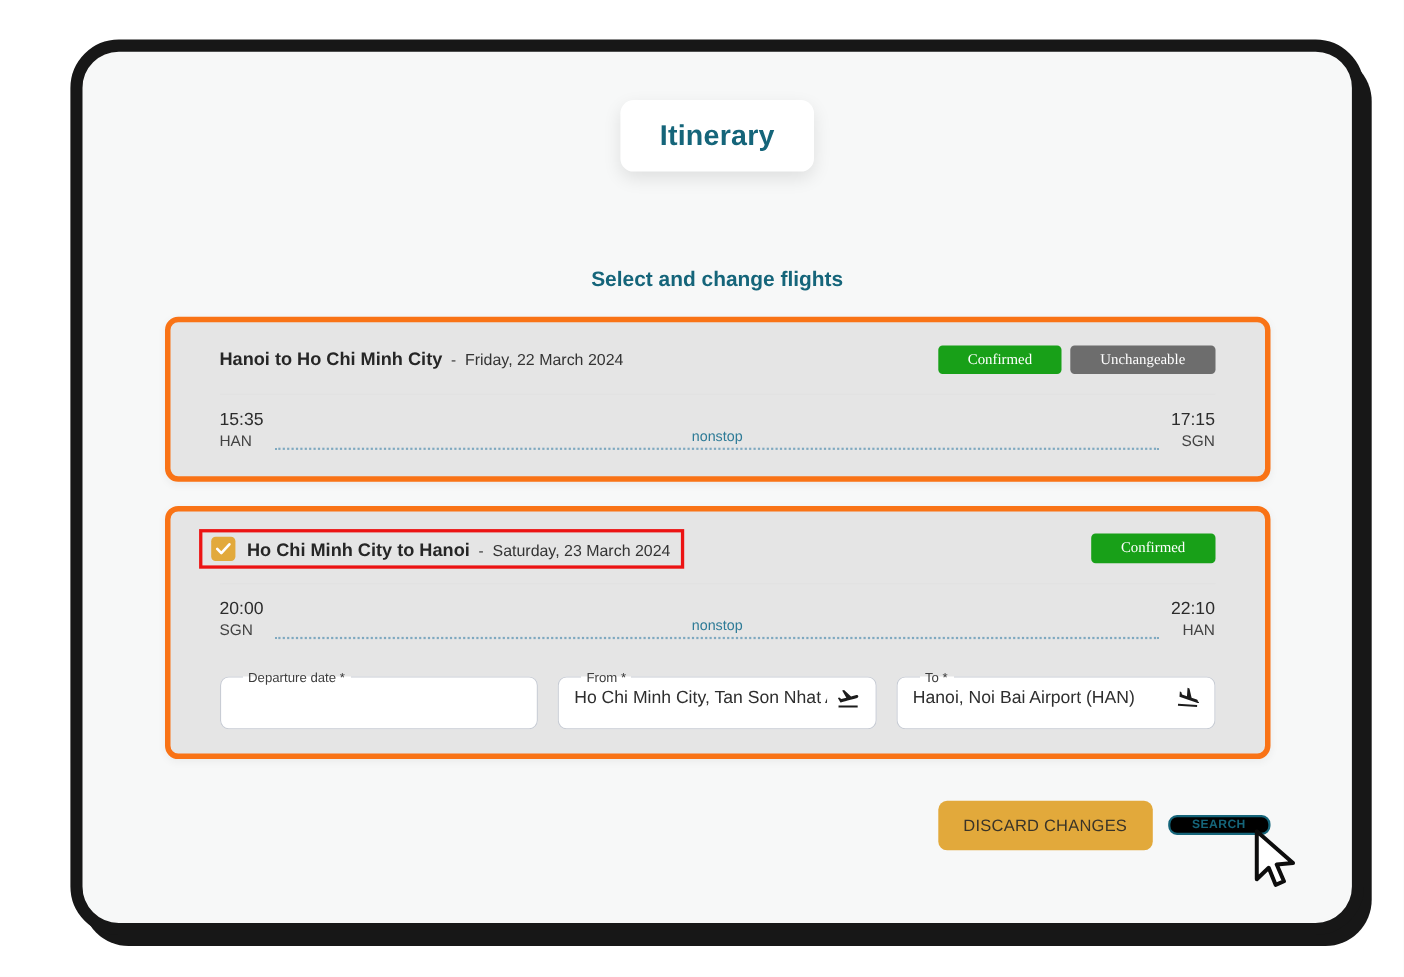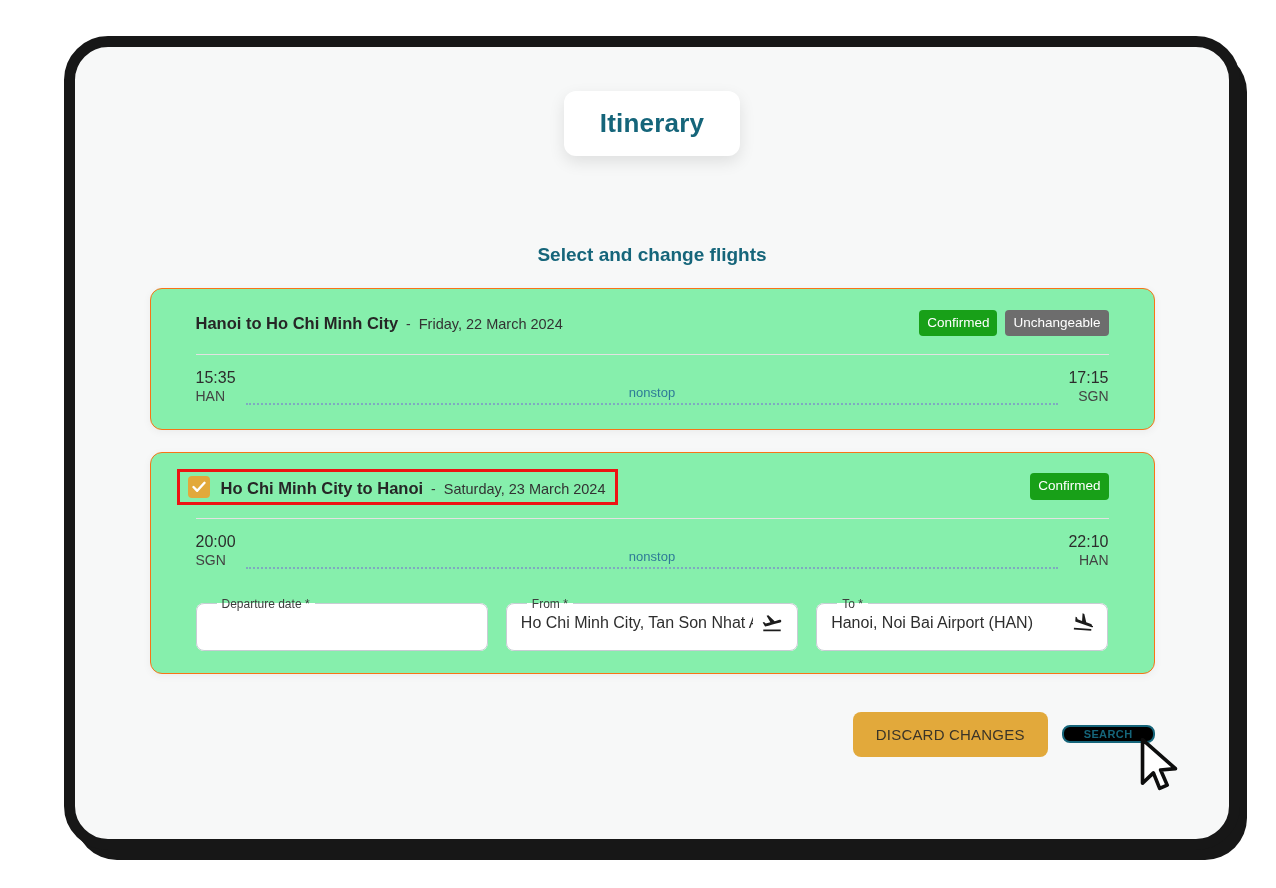--- a/index.html
+++ b/index.html
@@ -29,33 +29,34 @@
   }
   .title-card h1{
     margin:0;font-size:26px;font-weight:bold;color:var(--accent-teal);letter-spacing:.2px;
   }
   .section-heading{
     text-align:center;margin:88px 0 22px;font-size:19px;font-weight:bold;
     color:var(--accent-teal);
   }
   .content{width:1005px;margin:0 auto;}
   .flight-card{
-    background:#86efac;border:1px solid #f97316;border-radius:12px;
+    background:#e5e5e5;border:5px solid #f97316;border-radius:12px;
     box-shadow:0 2px 8px rgba(0,0,0,0.05);
     padding:18px 45px 22px;margin-bottom:22px;
   }
   .card-header{display:flex;justify-content:space-between;align-items:center;min-height:32px;}
   .header-left{display:inline-flex;align-items:baseline;gap:8px;white-space:nowrap;}
   .route{font-size:16.5px;font-weight:bold;color:#262626;}
   .sep{font-size:14px;color:#3a3a3a;}
   .hdate{font-size:14.5px;color:#333333;}
   .header-badges{display:flex;gap:8px;}
   .badge{
-    font-size:13.5px;color:#ffffff;padding:5px 8px;border-radius:4px;line-height:1.25;
+    font-size:13.5px;color:#ffffff;padding:5px 27px;border-radius:4px;line-height:1.25;
     white-space:nowrap;
+    font-family:Liberation Serif, serif;
   }
   .badge.green{background:var(--confirmed-green);}
   .badge.gray{background:var(--unchangeable-gray);}
   .divider{height:1px;background:#e2e2e2;margin:15px 0 13px;}
   .leg{display:flex;align-items:flex-start;}
   .endpoint .time{font-size:16px;color:#2c2c2c;line-height:1.2;}
   .endpoint .code{font-size:14px;color:#434343;line-height:1.4;}
   .endpoint.right{text-align:right;}
   .leg-middle{flex:1;display:flex;flex-direction:column;align-items:center;padding:0 10px;}
   .stops{font-size:13px;color:var(--nonstop-teal);line-height:1;margin-top:18px;}

